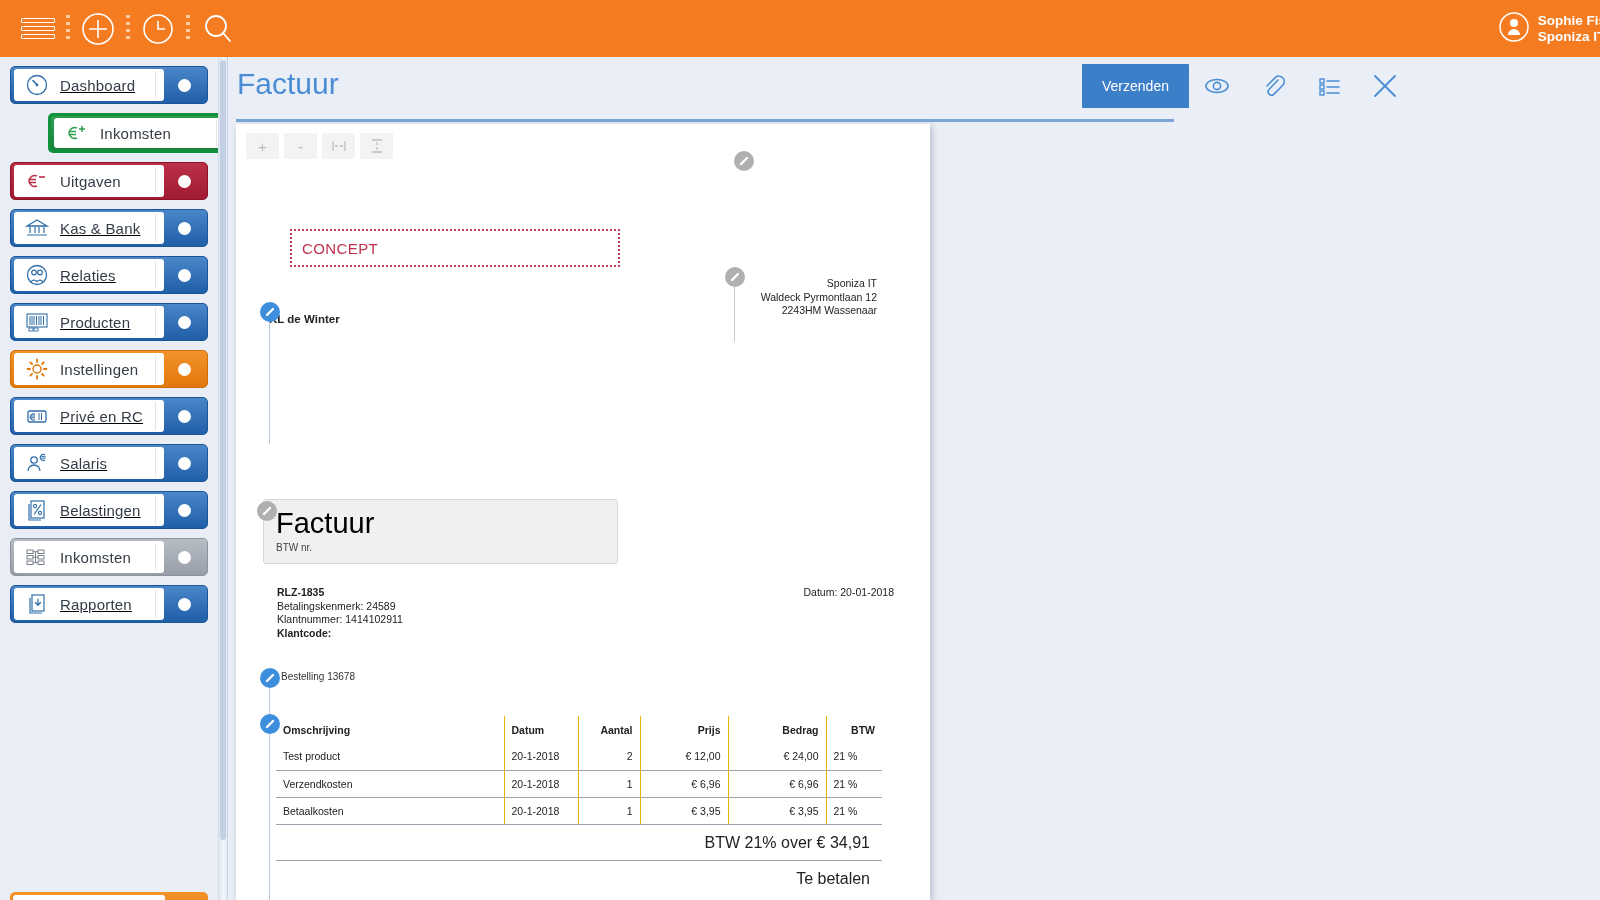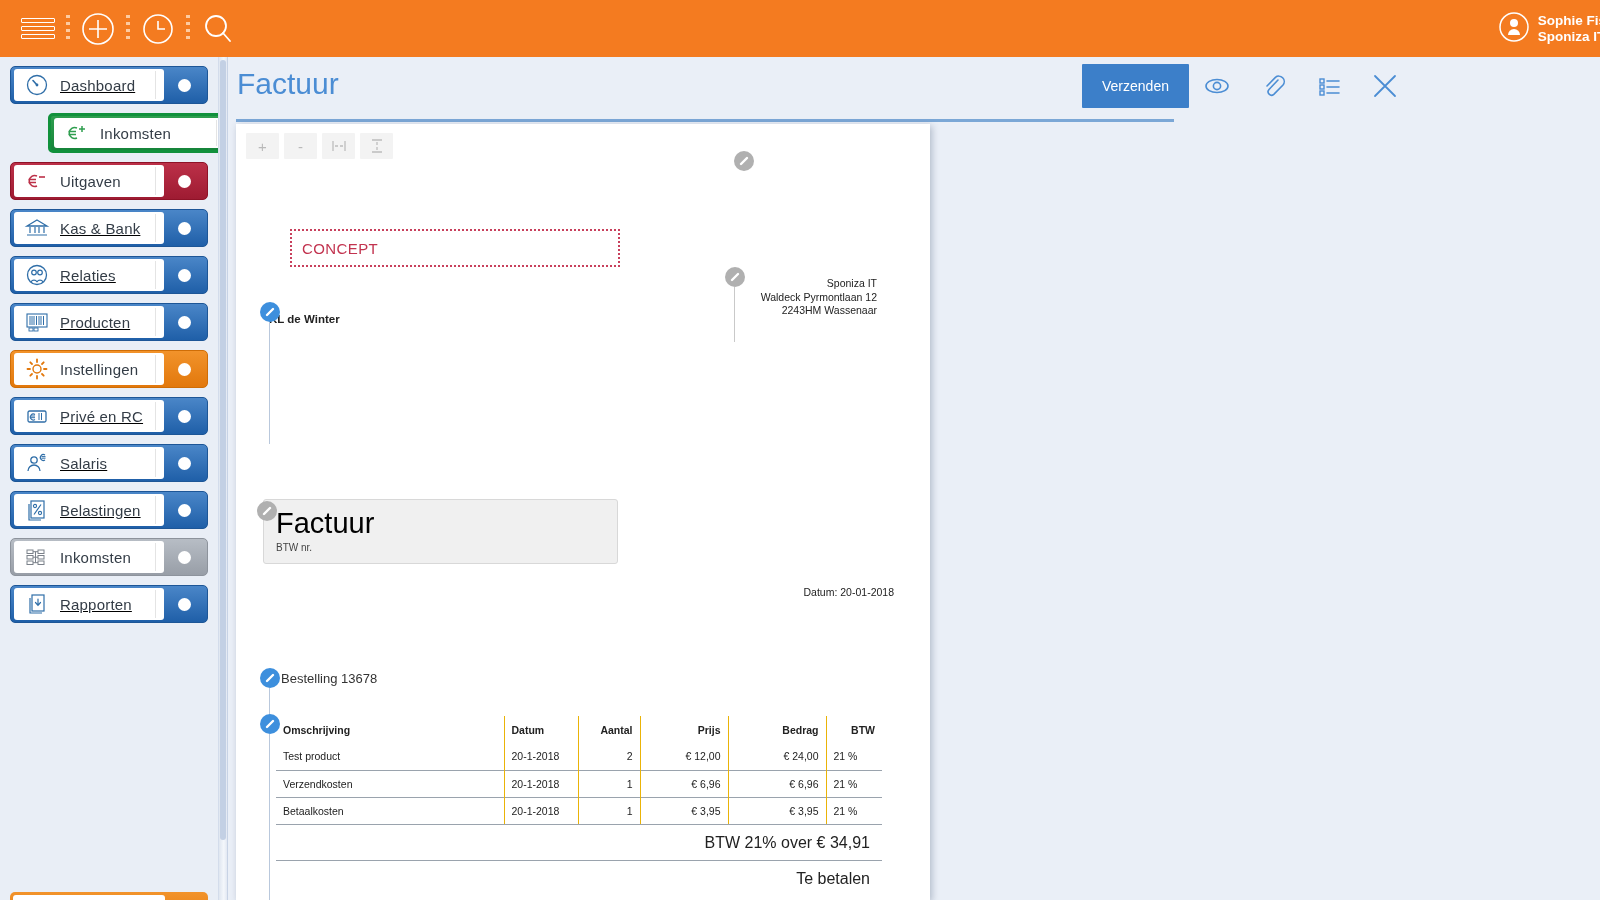--- a/index.html
+++ b/index.html
@@ -244,21 +244,21 @@
     background: #f0f0f0; border: 1px solid #d8d8d8;
     border-radius: 3px;
     padding: 5px 0 0 12px;
   }
   #factuur-head .big { font-size: 29px; color: #000; line-height: 36px; }
   #factuur-head .sub { font-size: 10px; color: #444; margin-top: 1px; }
 
   #meta-block { position: absolute; left: 41px; top: 462px; font-size: 10.5px; line-height: 13.5px; color: #222; }
   #meta-block .b { font-weight: bold; }
   #datum { position: absolute; right: 36px; top: 462px; font-size: 10.5px; color: #222; }
-  #bestelling { position: absolute; left: 45px; top: 547px; font-size: 13px; color: #333; }
+  #bestelling { position: absolute; left: 45px; top: 547px; font-size: 10px; color: #333; }
 
   
   #inv-table {
     position: absolute; left: 40px; top: 592px;
     width: 606px;
     border-collapse: collapse;
     font-size: 10.5px; color: #222;
   }
   #inv-table th, #inv-table td {
     border-left: 1px solid #eab308;
@@ -662,20 +662,26 @@
       <svg width="12" height="12" viewBox="0 0 12 12">
           <path d="M3 9 L9 3" stroke="#fff" stroke-width="2.4" stroke-linecap="round"></path>
         </svg>
     </div>
 
     <div id="factuur-head">
       <div class="big">Factuur</div>
       <div class="sub">BTW nr.</div>
     </div>
 
+    <div id="meta-block">
+      <div class="b">RLZ-1835</div>
+      <div>Betalingskenmerk: 24589</div>
+      <div>Klantnummer: 1414102911</div>
+      <div class="b">Klantcode:</div>
+    </div>
     <div id="datum">Datum: 20-01-2018</div>
 
     <div class="pin blue" style="left:24px; top:544px;">
       <svg width="12" height="12" viewBox="0 0 12 12">
           <path d="M3 9 L9 3" stroke="#fff" stroke-width="2.4" stroke-linecap="round"></path>
         </svg>
     </div>
     <div class="pinline" style="left:33px; top:564px; height:28px;"></div>
     <div id="bestelling">Bestelling 13678</div>
 

